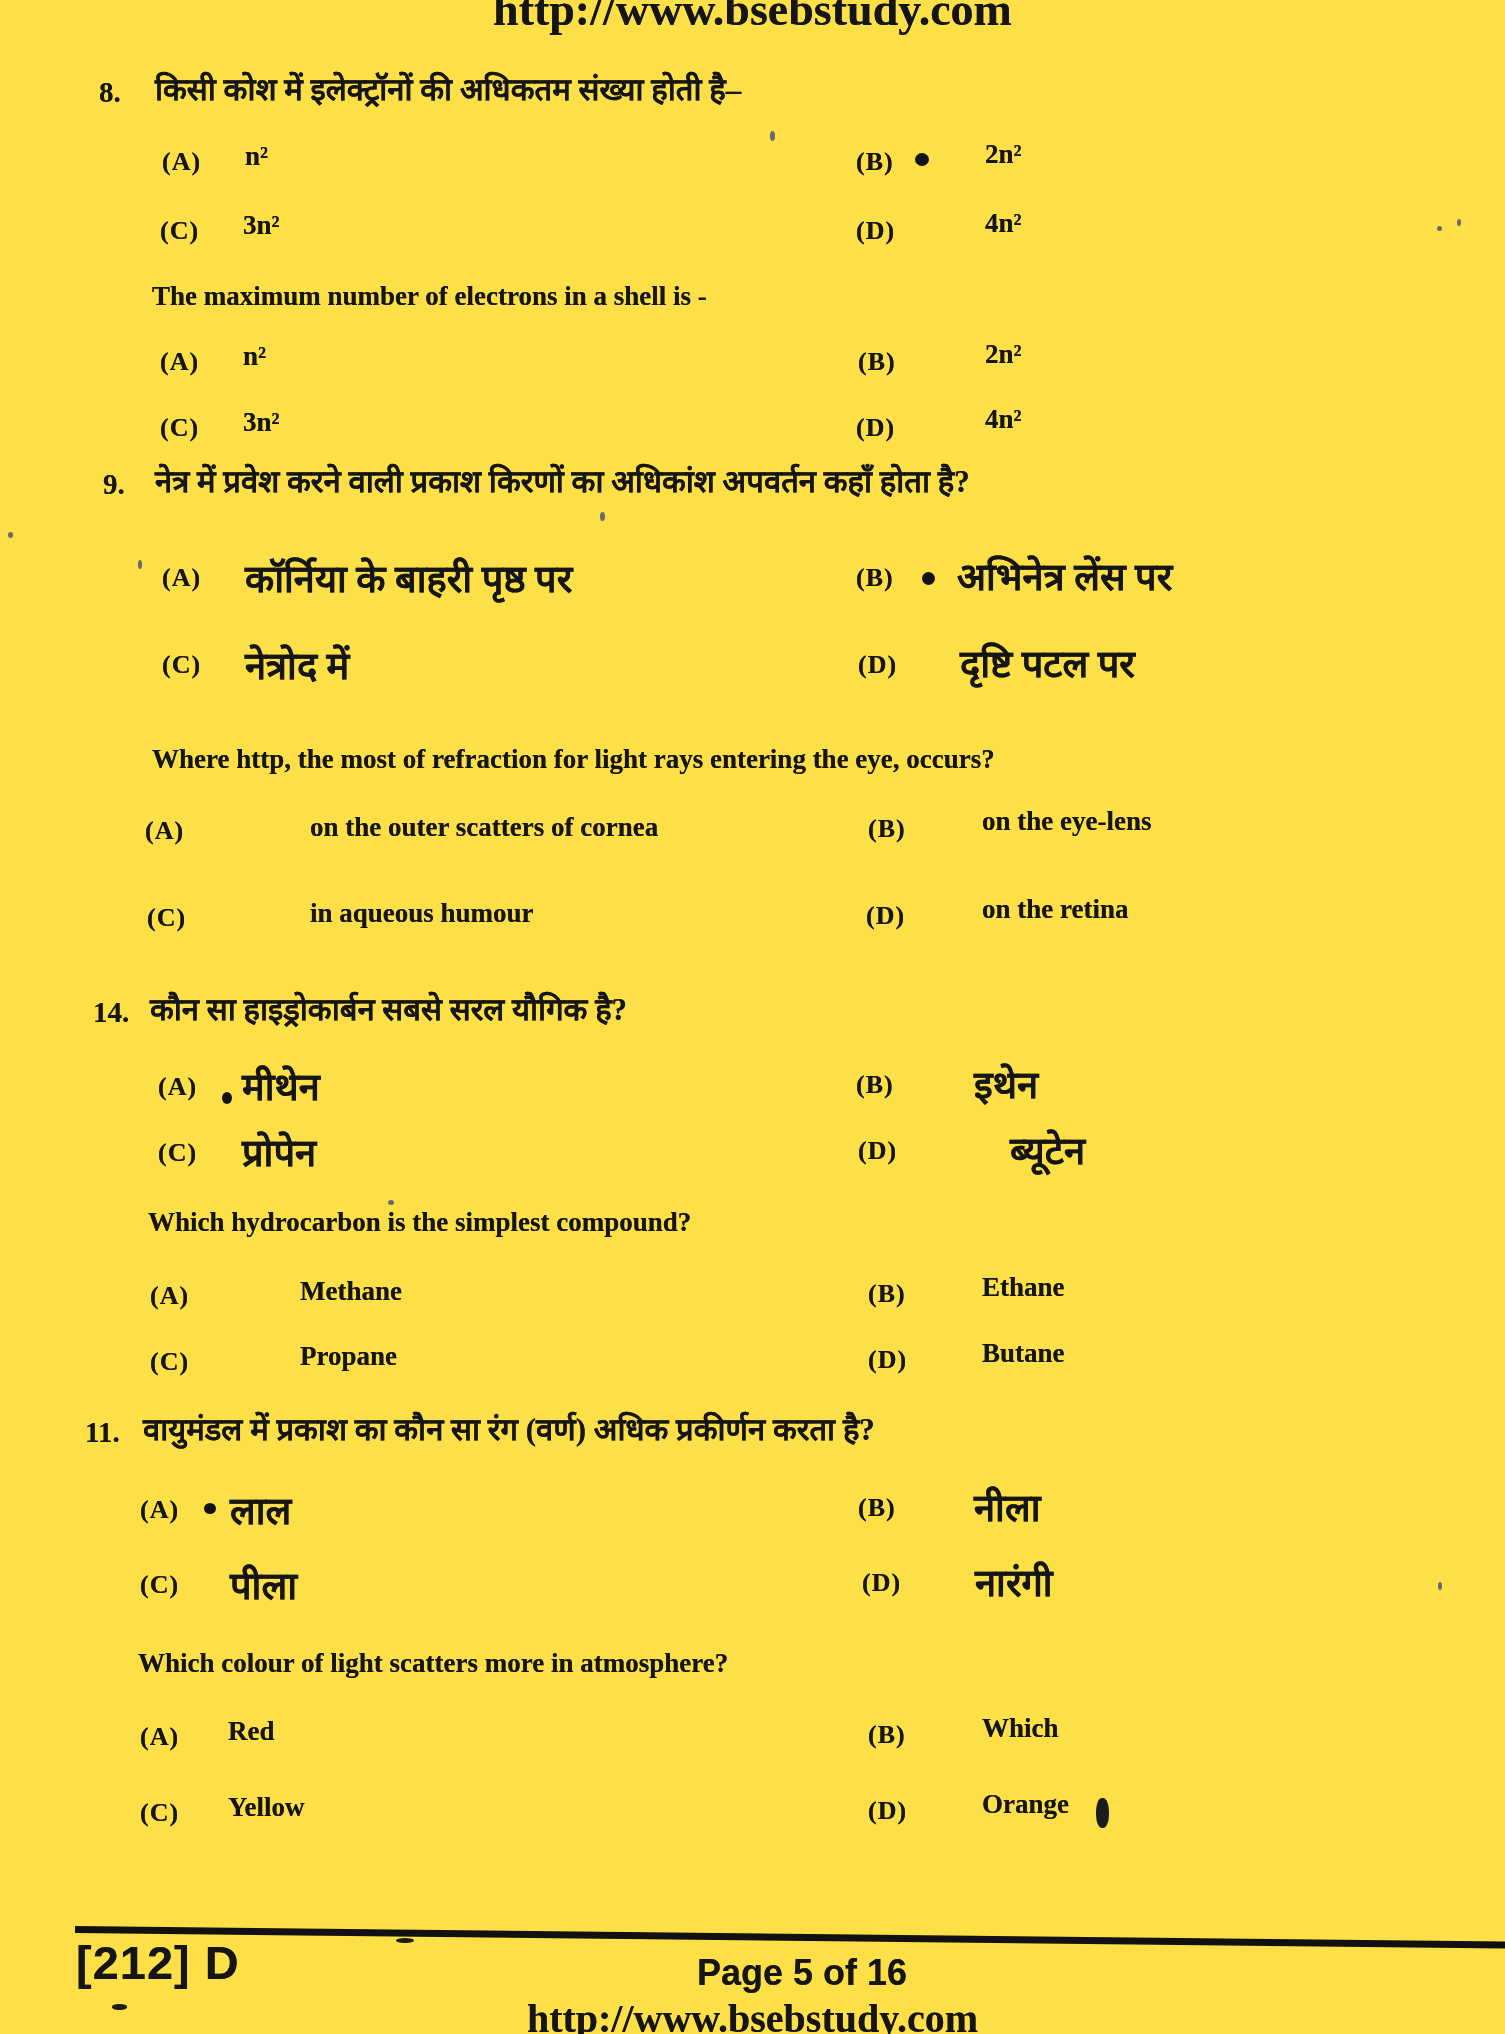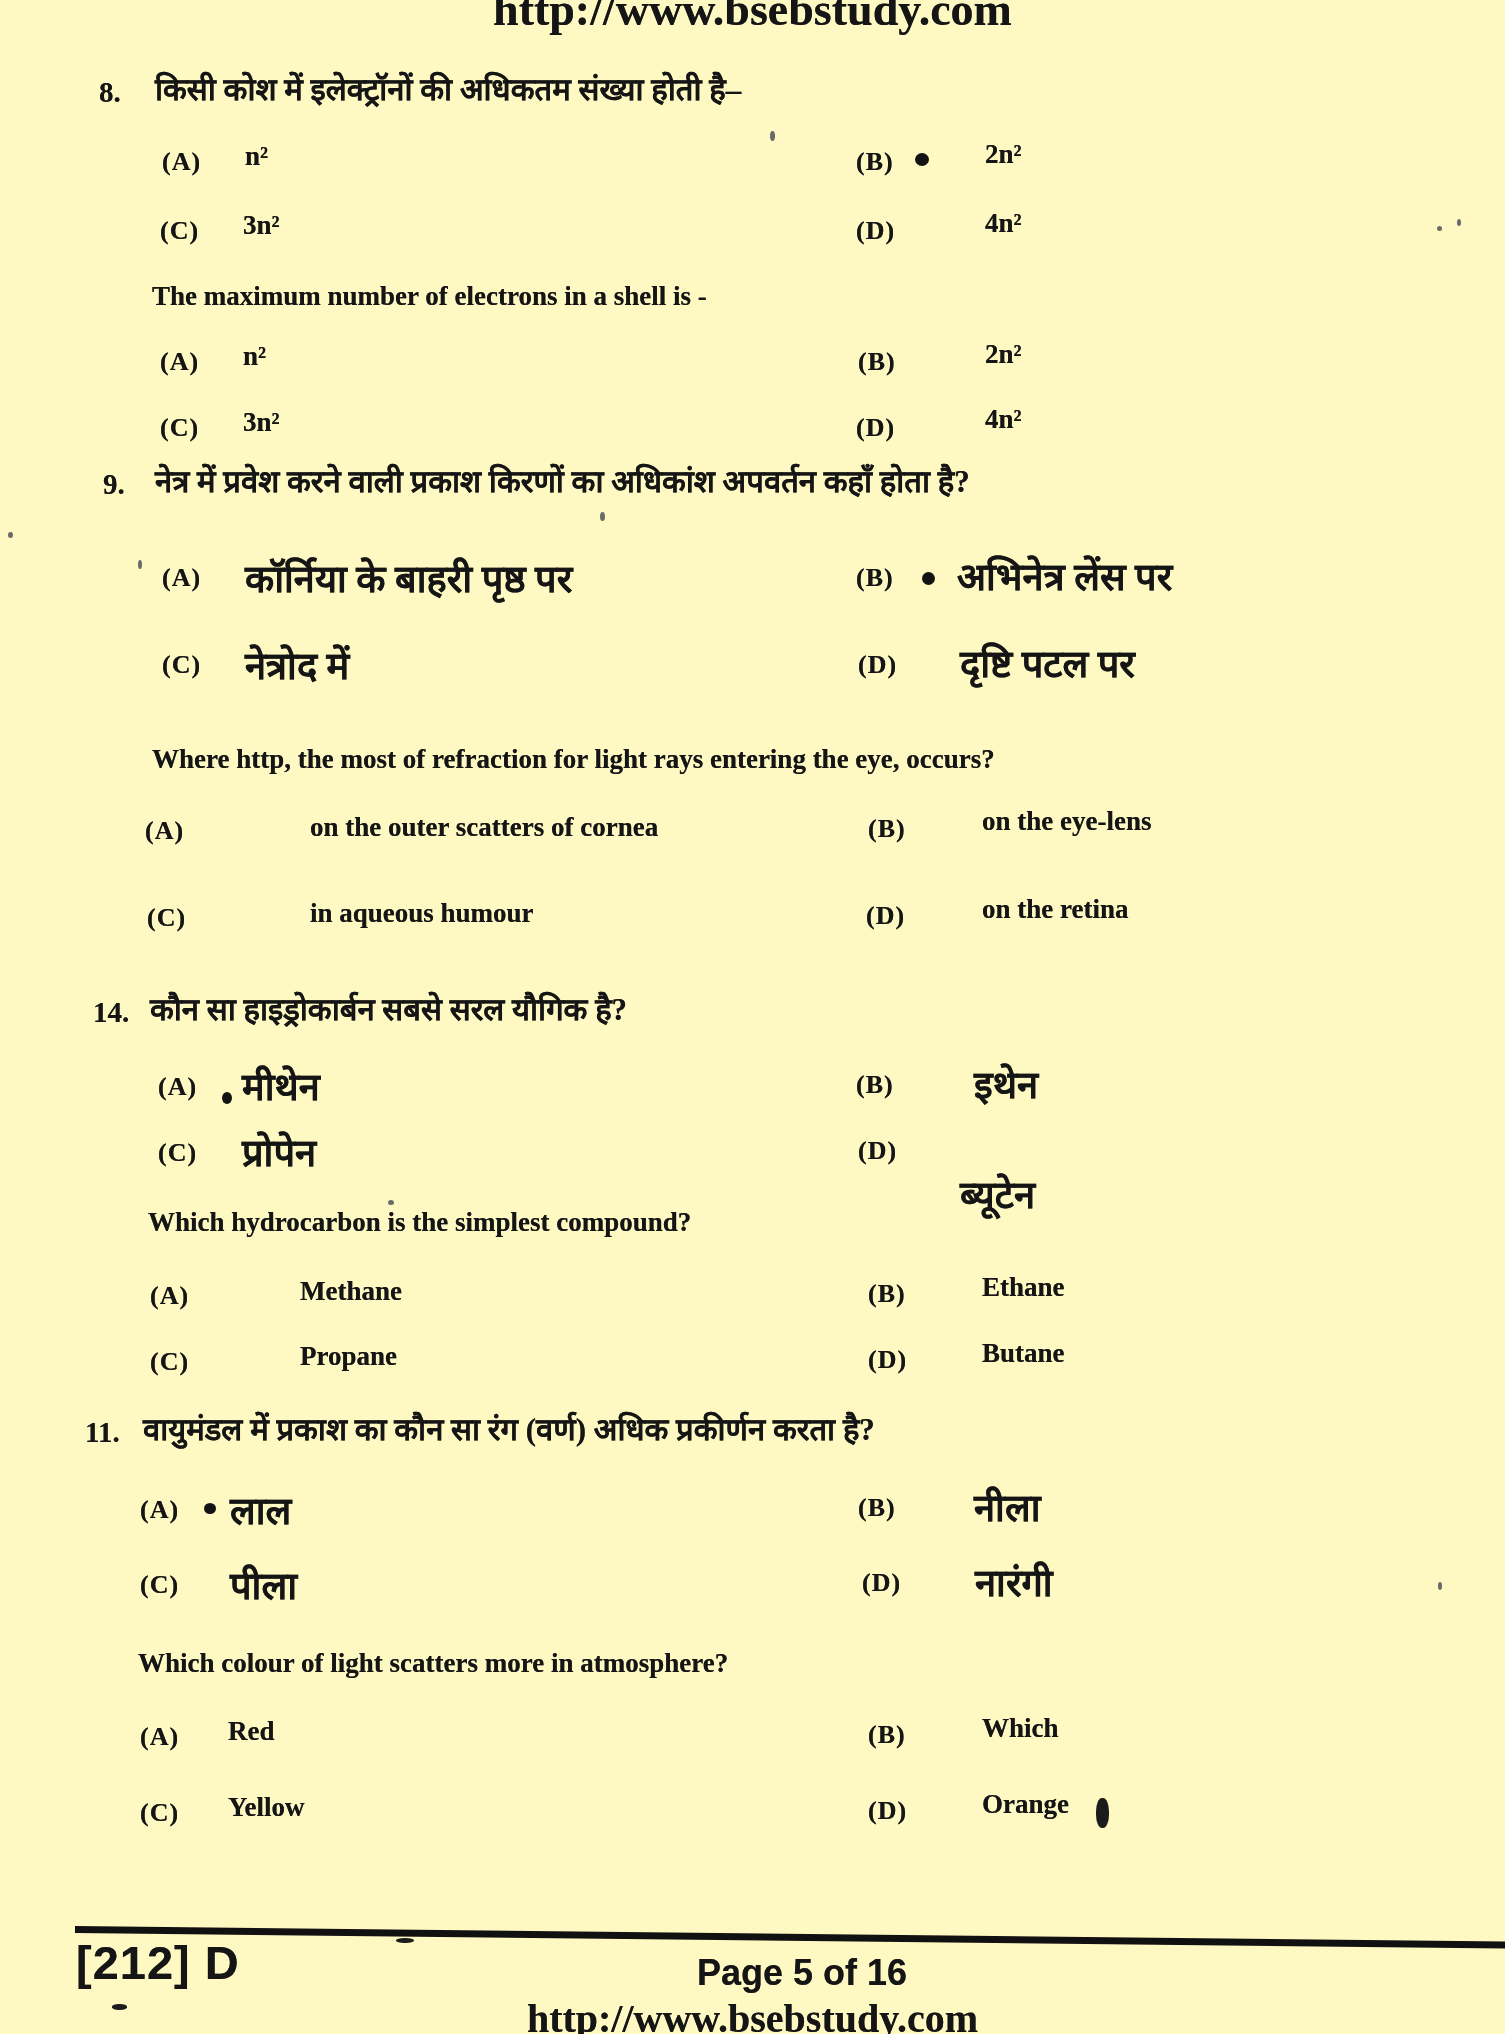--- a/index.html
+++ b/index.html
@@ -1,20 +1,20 @@
 <!DOCTYPE html>
 <html><head>
 <meta charset="utf-8">
 <style>
   html,body { margin:0; padding:0; background:#e8e8e8; }
   .page {
     position:relative;
     width:1505px; height:2034px;
     margin:0 auto;
-    background:#fef9c3;
+    background:#fde047;
     overflow:hidden;
     font-family:"Liberation Serif","DejaVu Serif",serif;
   }
   .t {
     position:absolute;
     white-space:nowrap;
     font-weight:bold;
     color:#151515;
     line-height:1.15;
     text-shadow:0 0 0.5px rgba(20,20,20,.7);
@@ -105,21 +105,21 @@
 
     <span class="t lbl" style="left:158px; top:1072px;">(A)</span>
     <span class="dot" style="left:222px; top:1092px; width:10px; height:12px;"></span>
     <span class="t hio" style="left:242px; top:1066px;">मीथेन</span>
     <span class="t lbl" style="left:856px; top:1070px;">(B)</span>
     <span class="t hio" style="left:974px; top:1064px;">इथेन</span>
 
     <span class="t lbl" style="left:158px; top:1138px;">(C)</span>
     <span class="t hio" style="left:242px; top:1132px;">प्रोपेन</span>
     <span class="t lbl" style="left:858px; top:1136px;">(D)</span>
-    <span class="t hio" style="left:960px; top:1130px;margin-top:44px;">ब्यूटेन</span>
+    <span class="t hio" style="left:1010px; top:1130px;">ब्यूटेन</span>
 
     <span class="t en" style="left:148px; top:1207px;">Which hydrocarbon is the simplest compound?</span>
 
     <span class="t lbl" style="left:150px; top:1281px;">(A)</span>
     <span class="t en" style="left:300px; top:1276px;">Methane</span>
     <span class="t lbl" style="left:868px; top:1279px;">(B)</span>
     <span class="t en" style="left:982px; top:1272px;">Ethane</span>
 
     <span class="t lbl" style="left:150px; top:1347px;">(C)</span>
     <span class="t en" style="left:300px; top:1341px;">Propane</span>

